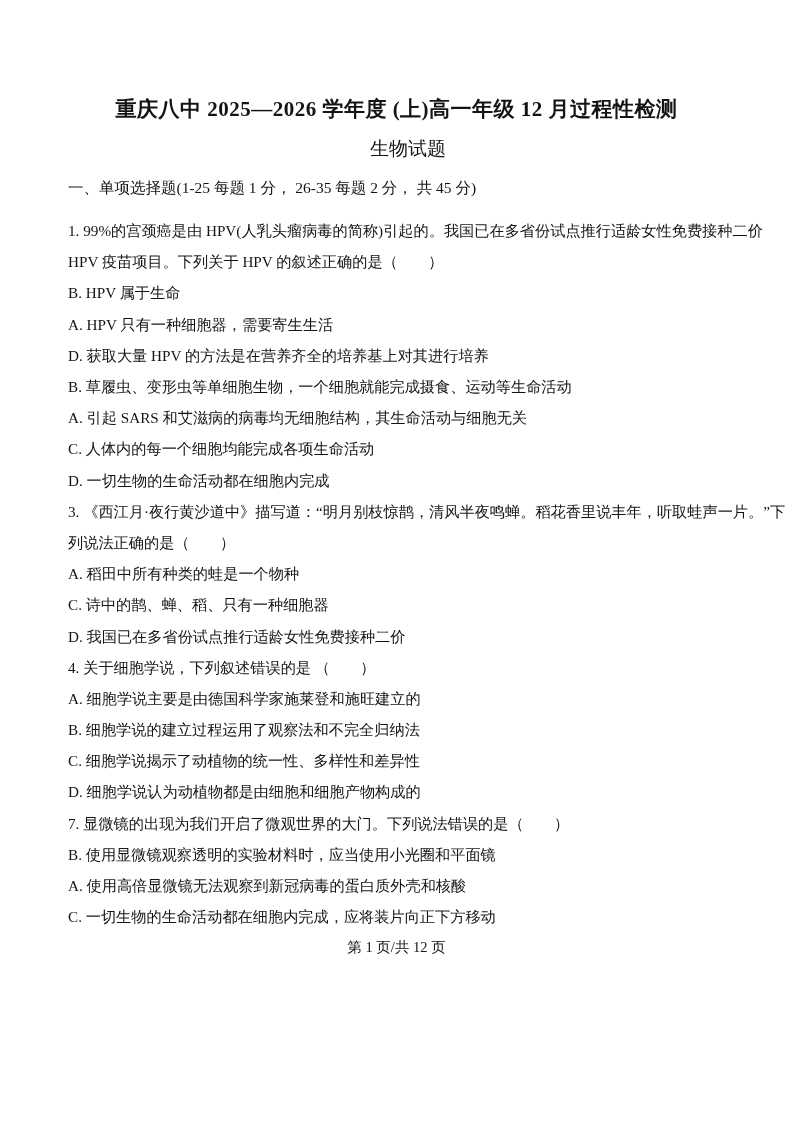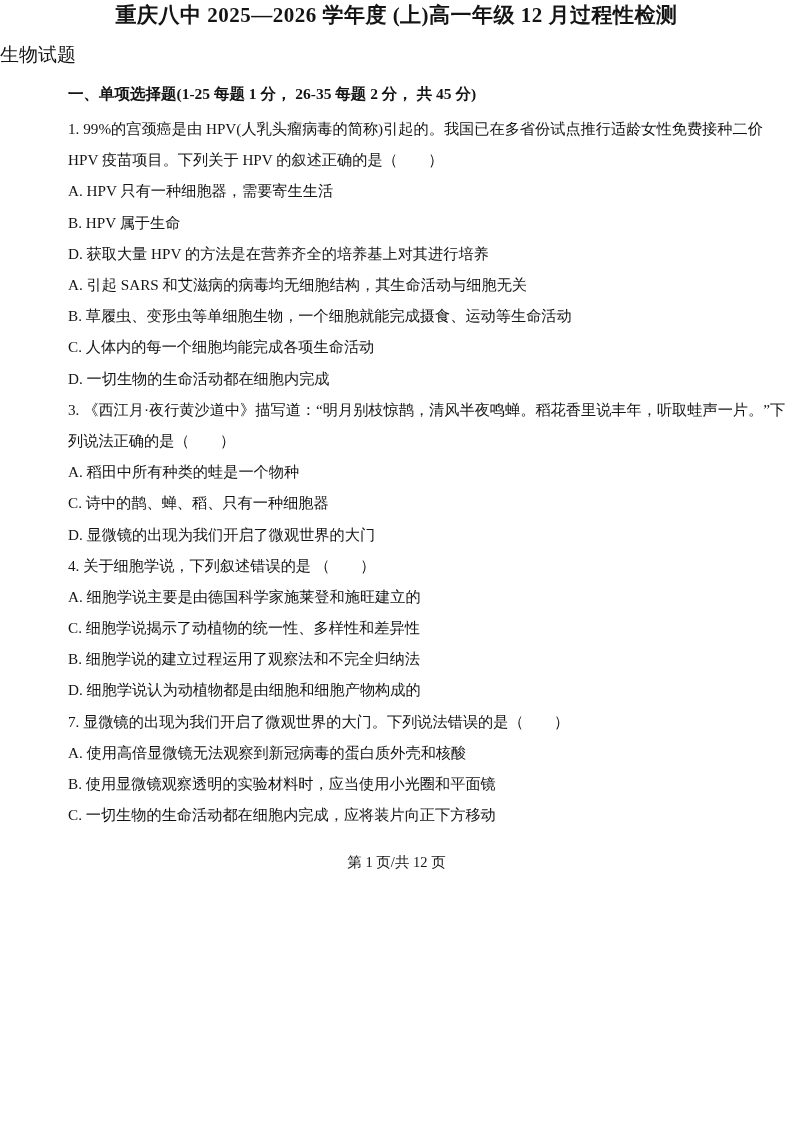--- a/index.html
+++ b/index.html
@@ -13,95 +13,97 @@
     height: 1122px;
     margin: 0 auto;
     background: #ffffff;
     color: #141414;
     font-family: "Liberation Serif", "DejaVu Serif", serif;
     overflow: hidden;
     box-sizing: border-box;
   }
   .doc-title {
     margin: 0;
+    padding-top: 94px;
     text-align: center;
     font-size: 21px;
     font-weight: bold;
     line-height: 30px;
     letter-spacing: 0.5px;
     white-space: nowrap;
   }
   .doc-subtitle {
     margin: 10px 0 0 0;
-    text-align: left;
+    text-align: center;
     font-size: 19px;
     font-weight: normal;
     line-height: 30px;
+    padding-left: 23px;
   }
   .section-heading {
-    margin: 11px 60px 8px 68px;
+    margin: 11px 60px 16px 68px;
     font-size: 15.5px;
-    font-weight: bold;
+    font-weight: normal;
     line-height: 25px;
     white-space: nowrap;
   }
   .content {
     margin: 5px 58px 0 68px;
   }
   .line {
     height: 31.2px;
     display: flex;
     align-items: center;
     font-size: 15.2px;
     white-space: nowrap;
   }
   .footer {
-    margin-top: 20px;
+    margin-top: 3px;
     text-align: center;
     font-size: 14.5px;
     line-height: 22px;
   }
 </style>
 </head>
 <body>
 
 <div class="page">
 
   <h1 class="doc-title">重庆八中 2025—2026 学年度 (上)高一年级 12 月过程性检测</h1>
   <h2 class="doc-subtitle">生物试题</h2>
 
   <div class="section-heading">一、单项选择题(1-25 每题 1 分， 26-35 每题 2 分， 共 45 分)</div>
 
   <div class="content">
 
     <div class="line">1. 99%的宫颈癌是由 HPV(人乳头瘤病毒的简称)引起的。我国已在多省份试点推行适龄女性免费接种二价</div>
     <div class="line">HPV 疫苗项目。下列关于 HPV  的叙述正确的是（　　）</div>
+    <div class="line">B. HPV  属于生命</div>
     <div class="line">A. HPV  只有一种细胞器，需要寄生生活</div>
-    <div class="line">B. HPV  属于生命</div>
     <div class="line">D.  获取大量 HPV  的方法是在营养齐全的培养基上对其进行培养</div>
 
+    <div class="line">B.  草履虫、变形虫等单细胞生物，一个细胞就能完成摄食、运动等生命活动</div>
     <div class="line">A.  引起 SARS  和艾滋病的病毒均无细胞结构，其生命活动与细胞无关</div>
-    <div class="line">B.  草履虫、变形虫等单细胞生物，一个细胞就能完成摄食、运动等生命活动</div>
     <div class="line">C.  人体内的每一个细胞均能完成各项生命活动</div>
     <div class="line">D.  一切生物的生命活动都在细胞内完成</div>
 
     <div class="line">3.  《西江月·夜行黄沙道中》描写道：“明月别枝惊鹊，清风半夜鸣蝉。稻花香里说丰年，听取蛙声一片。”下</div>
     <div class="line">列说法正确的是（　　）</div>
     <div class="line">A.  稻田中所有种类的蛙是一个物种</div>
     <div class="line">C.  诗中的鹊、蝉、稻、只有一种细胞器</div>
-    <div class="line">D.  显微镜的出现为我们开启了微观世界的大门</div>
+    <div class="line">D.  我国已在多省份试点推行适龄女性免费接种二价</div>
 
     <div class="line">4.  关于细胞学说，下列叙述错误的是  （　　）</div>
     <div class="line">A.  细胞学说主要是由德国科学家施莱登和施旺建立的</div>
+    <div class="line">B.  细胞学说的建立过程运用了观察法和不完全归纳法</div>
     <div class="line">C.  细胞学说揭示了动植物的统一性、多样性和差异性</div>
-    <div class="line">B.  细胞学说的建立过程运用了观察法和不完全归纳法</div>
     <div class="line">D.  细胞学说认为动植物都是由细胞和细胞产物构成的</div>
 
     <div class="line">7.  显微镜的出现为我们开启了微观世界的大门。下列说法错误的是（　　）</div>
+    <div class="line">B.  使用显微镜观察透明的实验材料时，应当使用小光圈和平面镜</div>
     <div class="line">A.  使用高倍显微镜无法观察到新冠病毒的蛋白质外壳和核酸</div>
-    <div class="line">B.  使用显微镜观察透明的实验材料时，应当使用小光圈和平面镜</div>
     <div class="line">C.  一切生物的生命活动都在细胞内完成，应将装片向正下方移动</div>
 
   </div>
 
   <div class="footer">第 1 页/共 12 页</div>
 
 </div>
 
 </body></html>

